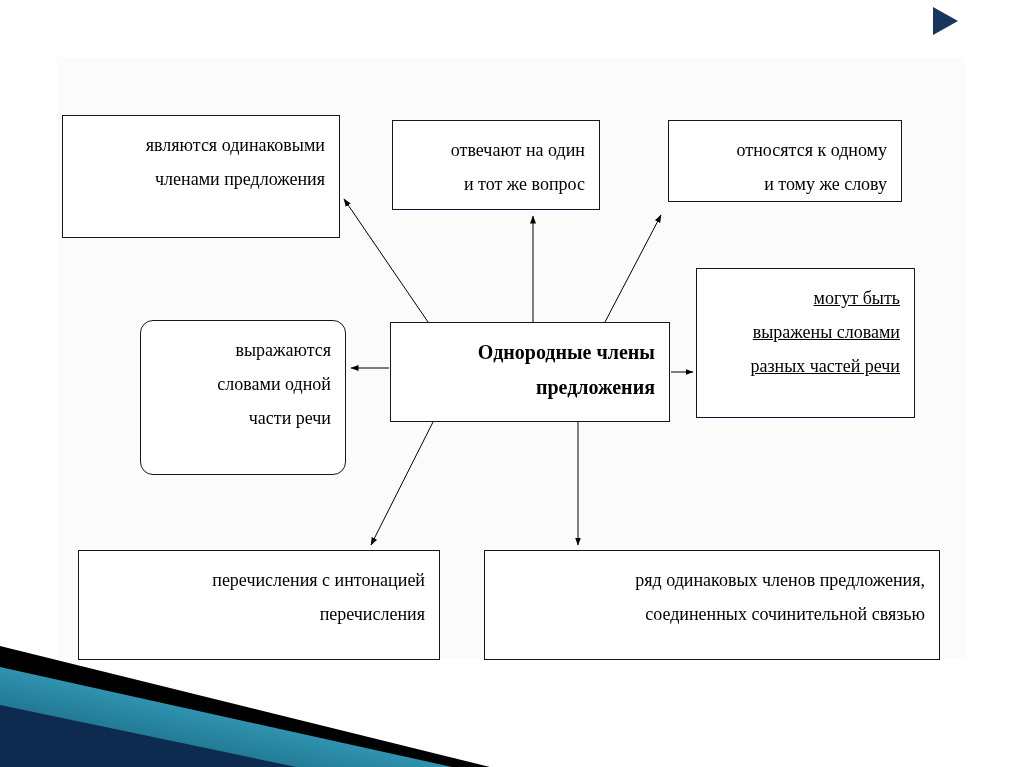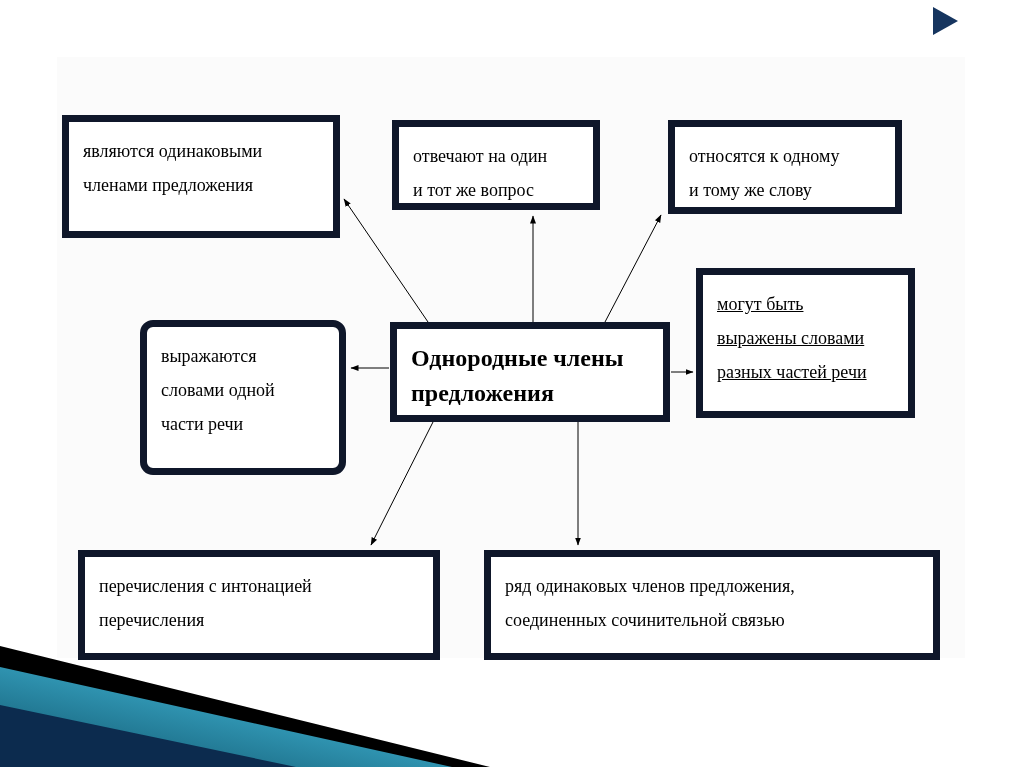--- a/index.html
+++ b/index.html
@@ -17,32 +17,33 @@
   }
   .panel {
     position: absolute;
     left: 57px; top: 57px;
     width: 908px; height: 601px;
     background: #fbfbfb;
   }
   .node {
     position: absolute;
     background: #ffffff;
-    border: 7px solid #0f172a;
+    border: 1px solid #0f172a;
     color: #000000;
     font-size: 18px;
     line-height: 34px;
     padding: 12px 14px;
     box-sizing: border-box;
     z-index: 3;
+    text-align: right;
   }
   .node .line { white-space: nowrap; }
   .node.center-node {
     font-weight: bold;
-    font-size: 24px;
+    font-size: 20px;
     line-height: 35px;
   }
   svg.arrows, svg.decor {
     position: absolute;
     left: 0; top: 0;
     z-index: 2;
     pointer-events: none;
   }
   svg.decor { z-index: 1; }
   .corner-triangle {
@@ -92,21 +93,21 @@
   <div class="node" style="left:62px; top:115px; width:278px; height:123px;">
     <div class="line">являются одинаковыми</div>
     <div class="line">членами предложения</div>
   </div>
 
   <div class="node" style="left:392px; top:120px; width:208px; height:90px;">
     <div class="line">отвечают на один</div>
     <div class="line">и тот же вопрос</div>
   </div>
 
-  <div class="node" style="left:668px; top:120px; width:234px; height:94px;">
+  <div class="node" style="left:668px; top:120px; width:234px; height:82px;">
     <div class="line">относятся к одному</div>
     <div class="line">и тому же слову</div>
   </div>
 
   <div class="node" style="left:696px; top:268px; width:219px; height:150px;text-decoration:underline;">
     <div class="line">могут быть</div>
     <div class="line">выражены словами</div>
     <div class="line">разных частей речи</div>
   </div>
 

